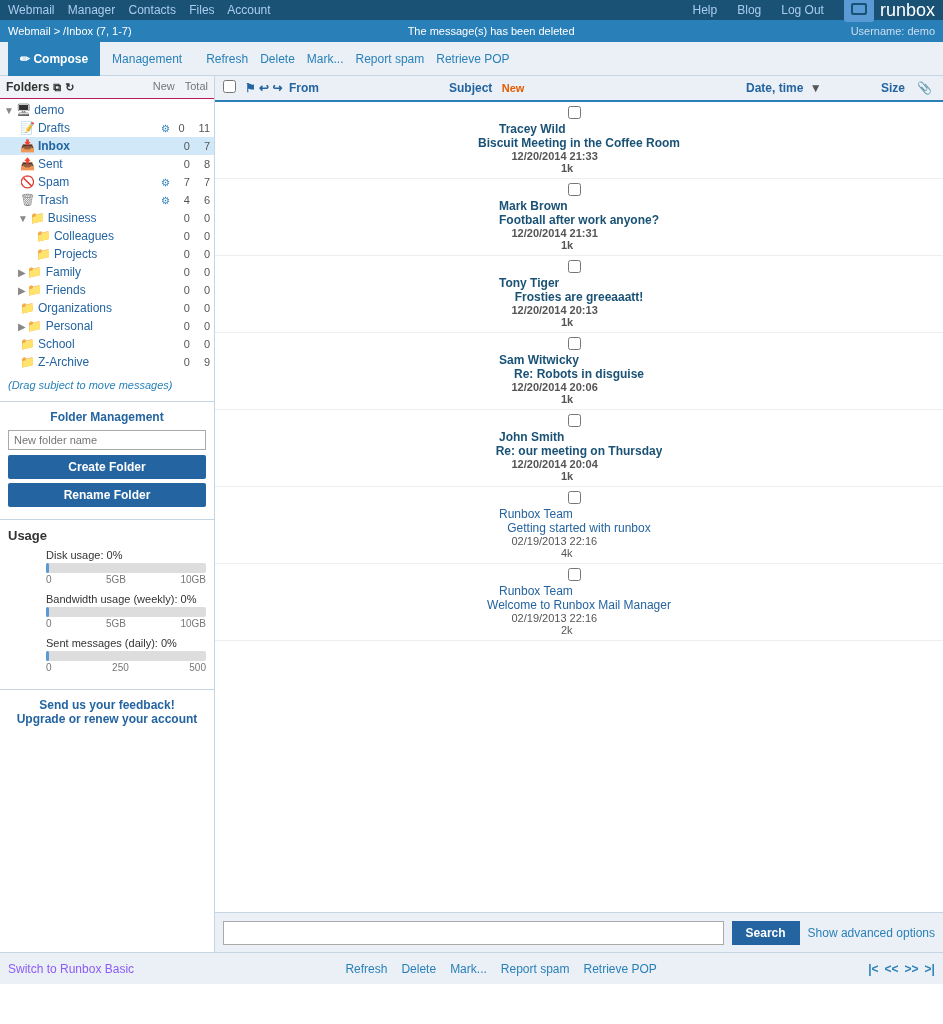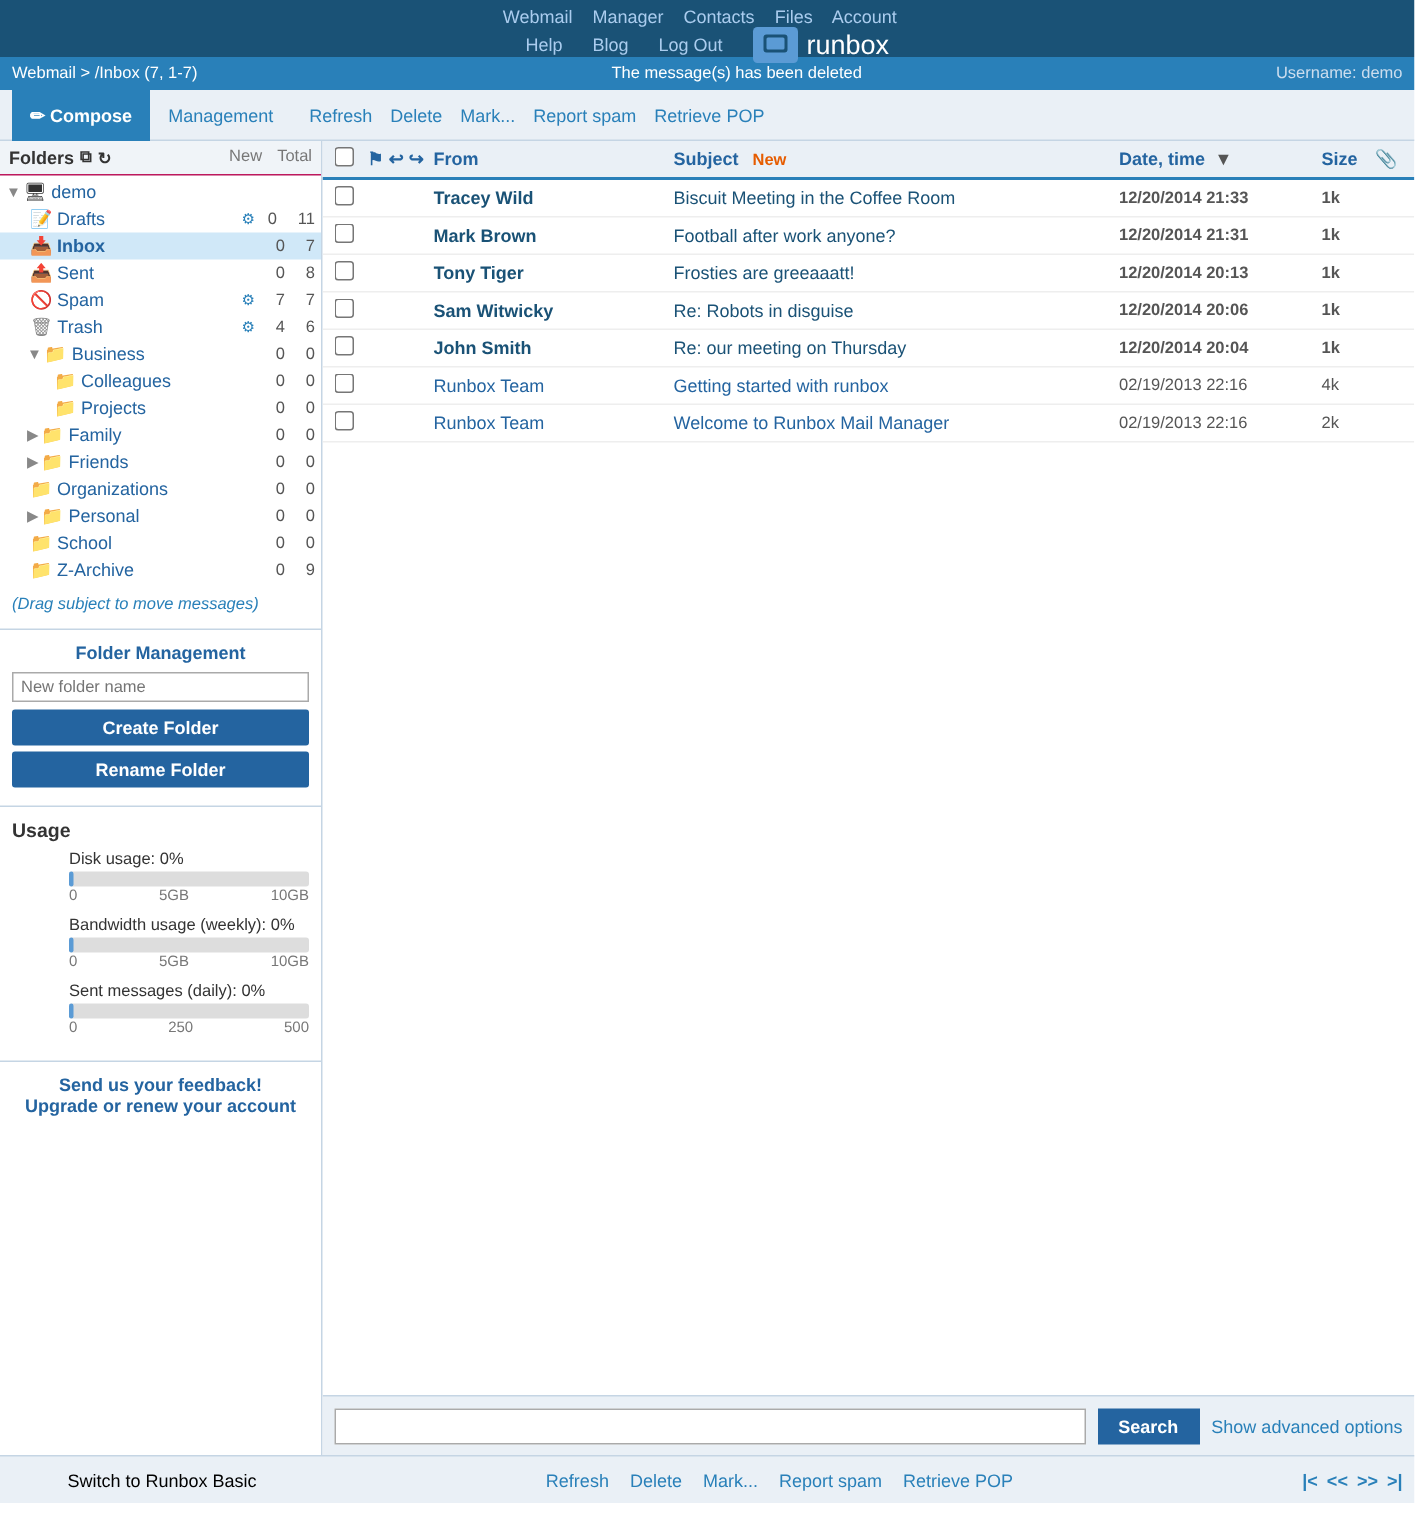--- a/index.html
+++ b/index.html
@@ -6,22 +6,21 @@
     body { font-family: Arial, sans-serif; font-size: 12px; background: #fff; color: #333; }
 
     
     .top-nav {
       background: #1a5276;
       color: #cce;
       display: flex;
       align-items: center;
       justify-content: space-between;
       padding: 4px 8px;
-      height: 38px;
-      flex-direction: column;
+      height: 20px;
     }
     .top-nav-left a, .top-nav-right a {
       color: #aaccee;
       text-decoration: none;
       margin-right: 10px;
       font-size: 12px;
     }
     .top-nav-right { display: flex; align-items: center; gap: 10px; }
     .runbox-logo { display: flex; align-items: center; gap: 6px; color: #fff; font-size: 18px; }
     .logo-box { width: 30px; height: 24px; background: #5b9bd5; border-radius: 3px; display: flex; align-items: center; justify-content: center; }
@@ -172,32 +171,33 @@
     .email-table-header .col-attach { width: 18px; }
     .email-table-header .sort-arrow { color: #555; margin-left: 3px; }
 
     .email-list { flex: 1; overflow-y: auto; }
     .email-row {
       display: flex;
       align-items: center;
       padding: 4px 8px;
       border-bottom: 1px solid #eee;
       cursor: pointer;
+      flex-direction: column;
     }
     .email-row.unread { font-weight: bold; }
     .email-row .col-check { width: 22px; }
     .email-row .col-flags { width: 44px; font-size: 11px; color: #888; }
     .email-row .col-from { width: 160px; color: #2464a0; overflow: hidden; text-overflow: ellipsis; white-space: nowrap; font-size: 12px; }
     .email-row .col-subject { flex: 1; color: #2464a0; overflow: hidden; text-overflow: ellipsis; white-space: nowrap; font-size: 12px; }
     .email-row .col-date { width: 135px; font-size: 11px; color: #555; }
     .email-row .col-size { width: 36px; font-size: 11px; color: #555; }
     .email-row .col-attach { width: 18px; }
 
     .email-row.unread .col-from { color: #1a5276; font-weight: bold; }
-    .email-row.unread .col-subject { color: #1a5276; font-weight: normal; }
+    .email-row.unread .col-subject { color: #1a5276; font-weight: bold; }
 
     
     .search-bar {
       background: #eaf0f6;
       border-top: 1px solid #c5d5e4;
       display: flex;
       align-items: center;
       padding: 6px 8px;
       gap: 8px;
       height: 40px;
@@ -223,21 +223,21 @@
     .bottom-bar {
       background: #eaf0f6;
       border-top: 1px solid #c5d5e4;
       display: flex;
       align-items: center;
       justify-content: space-between;
       padding: 4px 8px;
       height: 32px;
       font-size: 12px;
     }
-    .bottom-bar .bb-left a { color: #000000; font-size: 12px; text-decoration: none; cursor: pointer; margin-left: 37px; }
+    .bottom-bar .bb-left a { color: #8b5cf6; font-size: 12px; text-decoration: none; cursor: pointer; }
     .bottom-bar .bb-center { display: flex; gap: 14px; }
     .bottom-bar .bb-center a { color: #2980b9; text-decoration: none; font-size: 12px; cursor: pointer; }
     .bottom-bar .bb-right { display: flex; gap: 6px; }
     .bottom-bar .bb-right a { color: #2980b9; text-decoration: none; font-size: 12px; cursor: pointer; }
 
     .pager { display: flex; align-items: center; gap: 4px; font-size: 12px; }
     .pager a { color: #2980b9; text-decoration: none; cursor: pointer; font-weight: bold; }
 
     
     input[type=checkbox] { cursor: pointer; }

